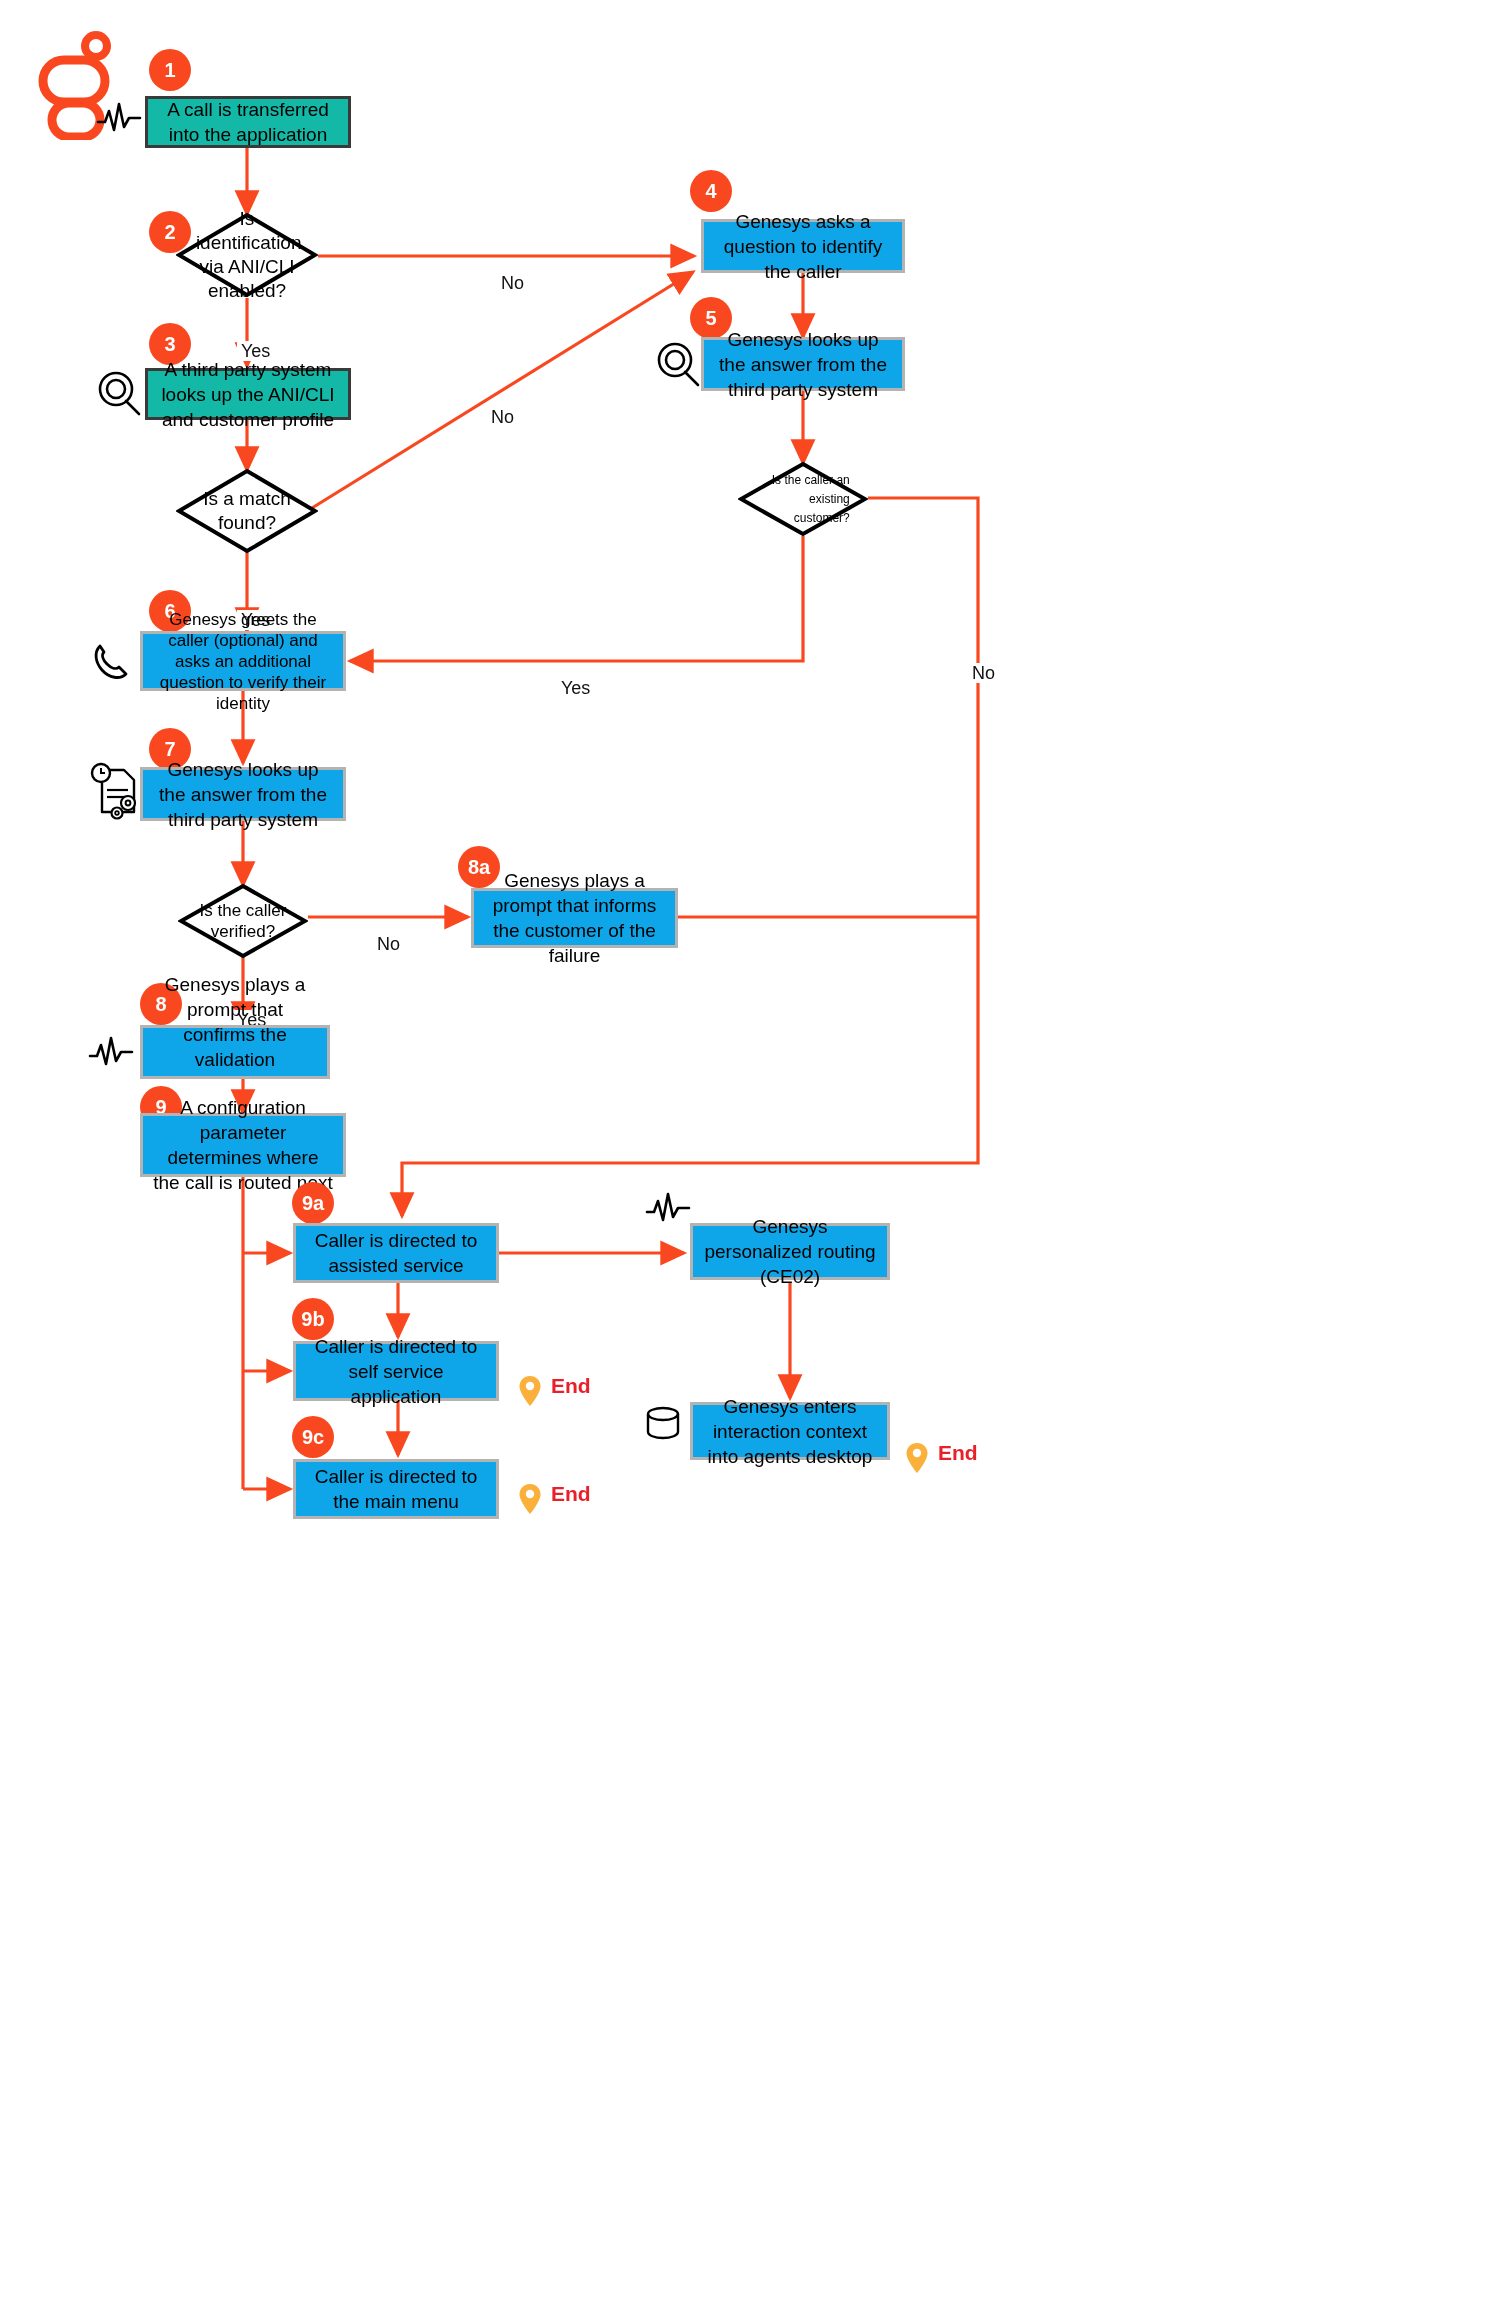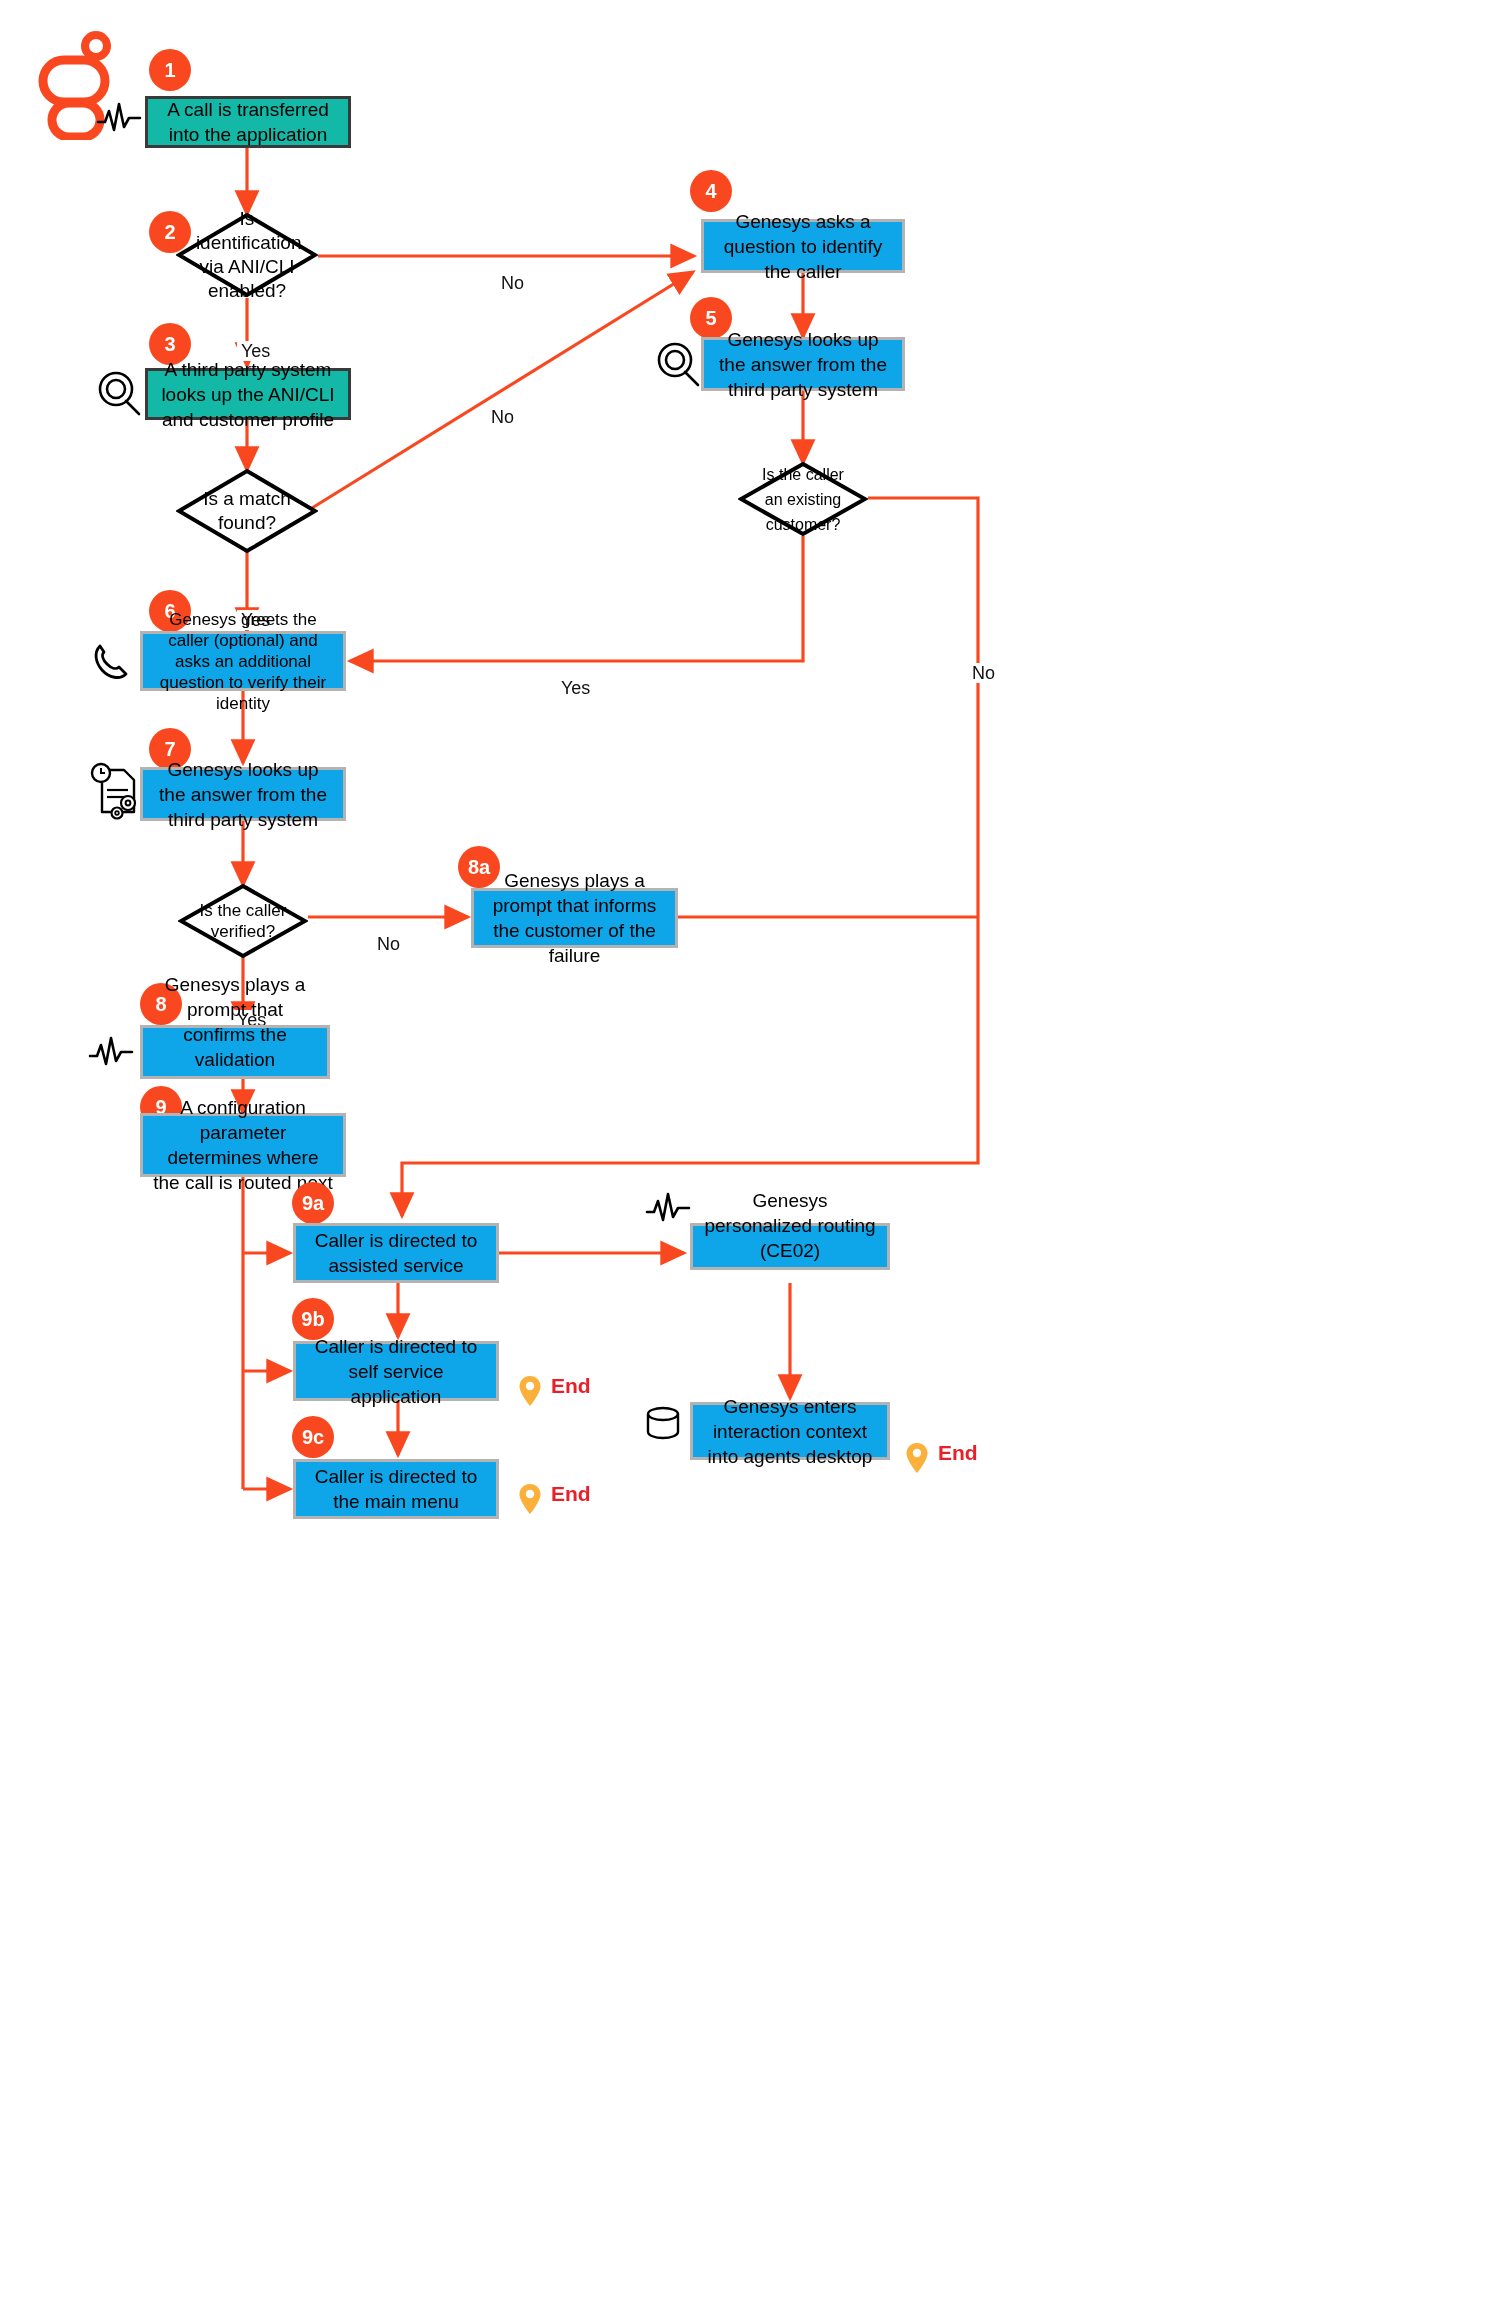--- a/index.html
+++ b/index.html
@@ -212,21 +212,21 @@
     <line x1="32" y1="33" x2="45" y2="46" stroke="#000" stroke-width="2.6" stroke-linecap="round"></line>
   </svg>
   <div class="node proc" style="left:701px; top:337px; width:204px; height:54px;">
     <span class="txt">Genesys looks up the answer from the third party system</span>
   </div>
 
   <div class="diamond" style="left:738px; top:461px; width:130px; height:76px;">
     <svg width="130" height="76" viewBox="0 0 130 76">
         <polygon points="65,3 127,38 65,73 3,38" fill="#ffffff" stroke="#000000" stroke-width="4"></polygon>
       </svg>
-    <span class="dtxt" style="font-size:16px; line-height:25px;">Is the caller an existing customer?</span>
+    <span class="dtxt" style="font-size:12px; line-height:19px;text-align:right;">Is the caller an existing customer?</span>
   </div>
   <div class="edge-label" style="left:557px; top:650px;">Yes</div>
   <div class="edge-label" style="left:968px; top:635px;">No</div>
 
   <div class="badge" style="left:149px; top:590px;">6</div>
   <svg class="icon" style="left:88px; top:638px;" width="48" height="48" viewBox="0 0 48 48">
     <path d="M12,8 C6,14 7,24 14,32 C21,40 32,42 38,36 L31,29 C28,32 23,30 19,26 C15,22 13,17 16,14 Z" fill="none" stroke="#000" stroke-width="2.8" stroke-linejoin="round"></path>
   </svg>
   <div class="node proc" style="left:140px; top:631px; width:206px; height:60px;">
     <span class="txt" style="font-size:17px; line-height:21px;">Genesys greets the caller (optional) and asks an additional question to verify their identity</span>
@@ -286,21 +286,21 @@
   </div>
 
   <div class="badge" style="left:292px; top:1284px; top:1416px;">9c</div>
   <div class="node proc" style="left:293px; top:1459px; width:206px; height:60px;">
     <span class="txt">Caller is directed to the main menu</span>
   </div>
 
   <svg class="icon" style="left:645px; top:1190px;" width="46" height="36" viewBox="0 0 46 36">
     <path d="M2,22 L9,22 L13,11 L18,30 L23,4 L28,27 L33,18 L44,18" fill="none" stroke="#000" stroke-width="2.6" stroke-linejoin="round" stroke-linecap="round"></path>
   </svg>
-  <div class="node proc" style="left:690px; top:1223px; width:200px; height:47px;align-items:flex-end;">
+  <div class="node proc" style="left:690px; top:1223px; width:200px; height:57px;">
     <span class="txt">Genesys personalized routing (CE02)</span>
   </div>
 
   <svg class="icon" style="left:641px; top:1402px;" width="44" height="44" viewBox="0 0 44 44">
     <ellipse cx="22" cy="12" rx="15" ry="6" fill="#fff" stroke="#000" stroke-width="2.4"></ellipse>
     <path d="M7,12 v18 a15,6 0 0 0 30,0 v-18" fill="none" stroke="#000" stroke-width="2.4"></path>
   </svg>
   <div class="node proc" style="left:690px; top:1402px; width:200px; height:58px;">
     <span class="txt">Genesys enters interaction context into agents desktop</span>
   </div>

